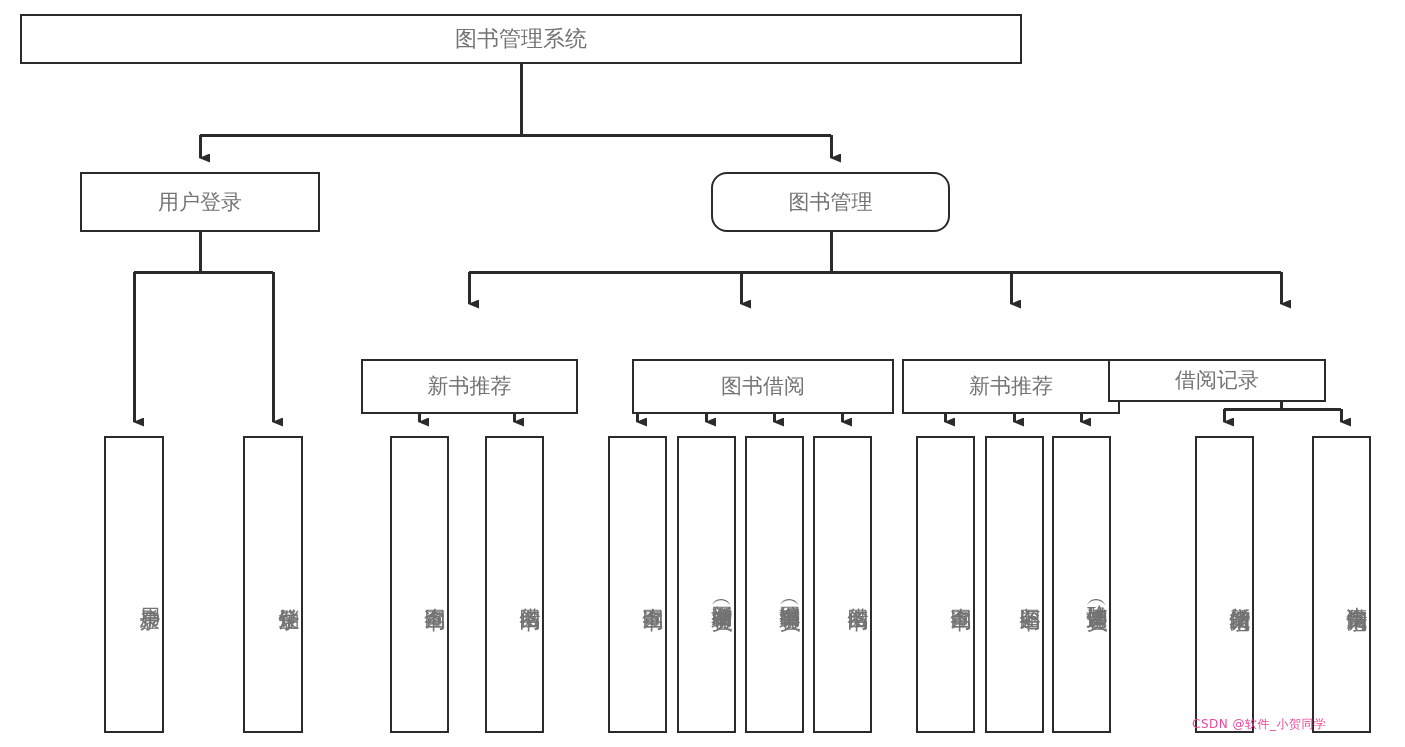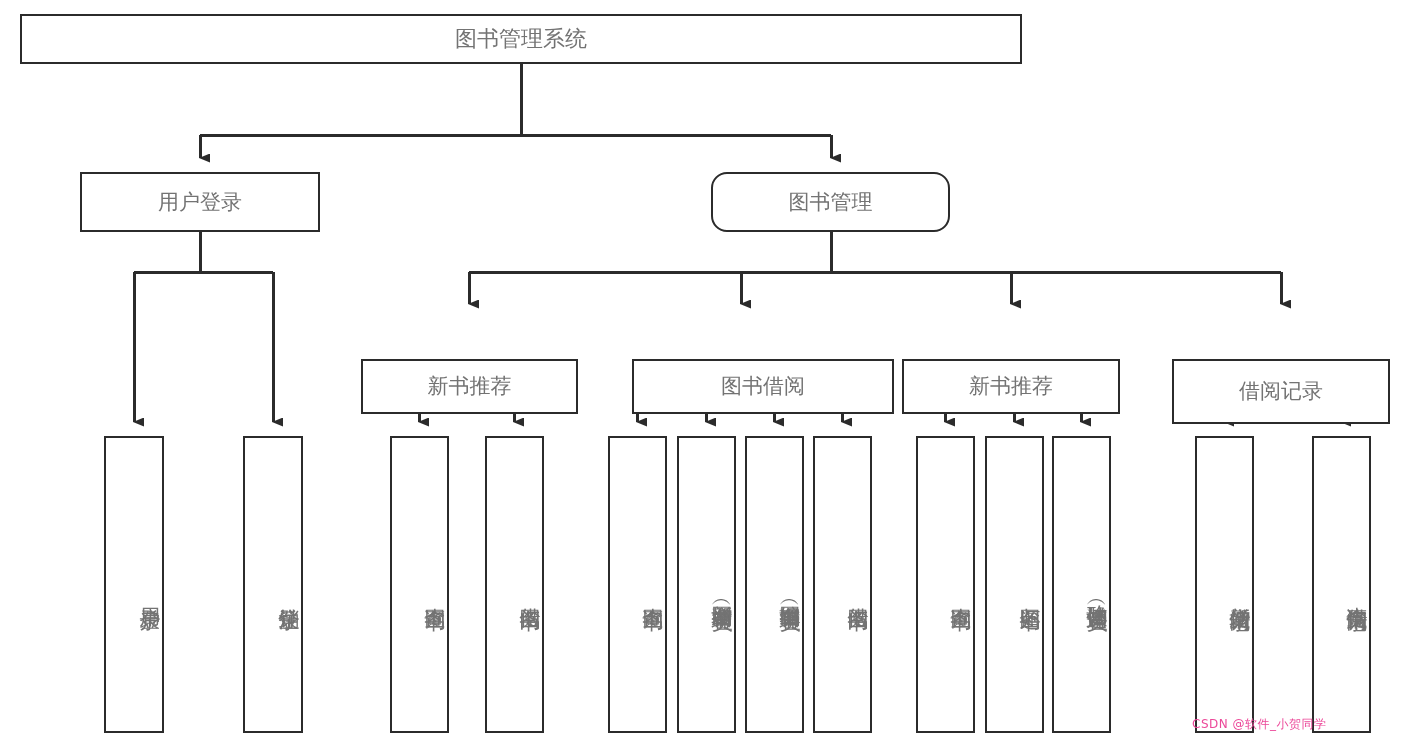--- a/index.html
+++ b/index.html
@@ -140,21 +140,21 @@
 
   <div class="node level2" style="left:361px; top:318px; width:217px; height:55px;">
     <span class="label">新书推荐</span>
   </div>
   <div class="node level2" style="left:632px; top:318px; width:262px; height:55px;">
     <span class="label">图书借阅</span>
   </div>
   <div class="node level2" style="left:902px; top:318px; width:218px; height:55px;">
     <span class="label">新书推荐</span>
   </div>
-  <div class="node level2" style="left:1172px; top:318px; width:218px; height:65px;">
+  <div class="node level2" style="left:1108px; top:318px; width:218px; height:43px;">
     <span class="label">借阅记录</span>
   </div>
 
   <div class="node leaf" style="left:104px; top:436px; width:60px; height:297px;">
     <span class="label">用户登录</span>
   </div>
   <div class="node leaf" style="left:243px; top:436px; width:60px; height:297px;">
     <span class="label">注销登录</span>
   </div>
 

